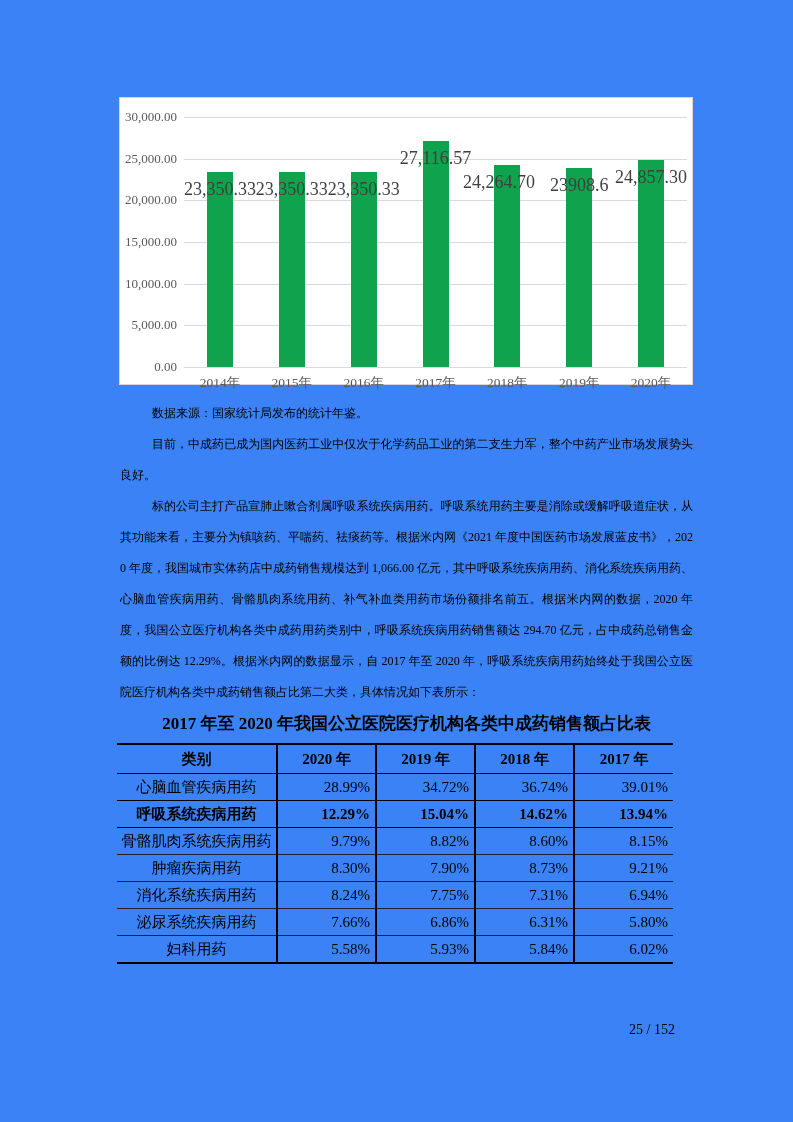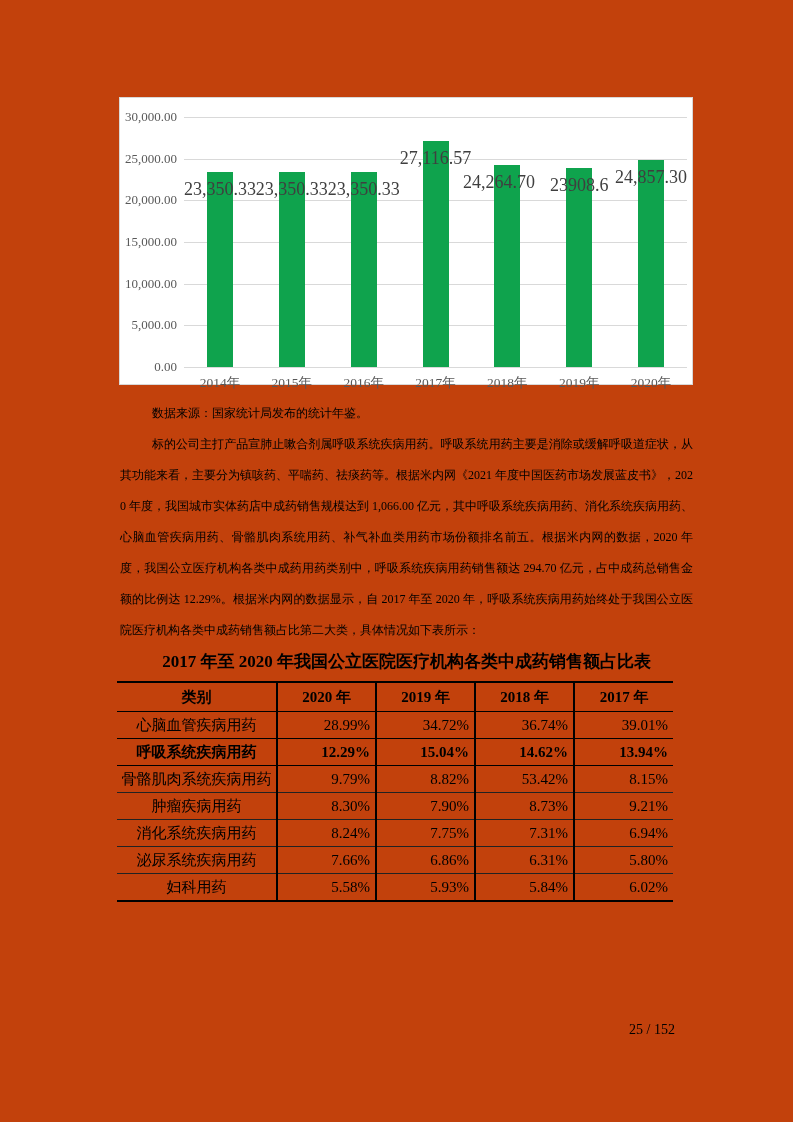--- a/index.html
+++ b/index.html
@@ -1,21 +1,21 @@
 <!DOCTYPE html>
 <html><head>
 <meta charset="utf-8">
 <style>
   html, body { margin: 0; padding: 0; background: #ffffff; }
   body {
     width: 793px; height: 1122px;
     font-family: "Liberation Serif", "DejaVu Serif", serif;
     color: #000; overflow: hidden; position: relative;
   }
-  .page { position: absolute; inset: 0; background: #c2410c; }
+  .page { position: absolute; inset: 0; background: #3b82f6; }
 
   
   .chart-box {
     position: absolute; left: 119px; top: 97px;
     width: 572px; height: 286px;
     border: 1px solid #d8d8d8; background: #fff;
   }
   .gridline { position: absolute; height: 1px; background: #d9d9d9; left: 64px; width: 503px; }
   .ytick {
     position: absolute; left: 0; width: 57px; text-align: right;
@@ -114,20 +114,21 @@
         <div class="xtick" style="left: 207.643px;">2016年</div>
         <div class="xtick" style="left: 279.5px;">2017年</div>
         <div class="xtick" style="left: 351.357px;">2018年</div>
         <div class="xtick" style="left: 423.214px;">2019年</div>
         <div class="xtick" style="left: 495.071px;">2020年</div>
       </div>
   </div>
 
   <div class="content">
     <p class="para">数据来源：国家统计局发布的统计年鉴。</p>
+    <p class="para">目前，中成药已成为国内医药工业中仅次于化学药品工业的第二支生力军，整个中药产业市场发展势头良好。</p>
     <p class="para">标的公司主打产品宣肺止嗽合剂属呼吸系统疾病用药。呼吸系统用药主要是消除或缓解呼吸道症状，从其功能来看，主要分为镇咳药、平喘药、祛痰药等。根据米内网《2021 年度中国医药市场发展蓝皮书》，2020 年度，我国城市实体药店中成药销售规模达到 1,066.00 亿元，其中呼吸系统疾病用药、消化系统疾病用药、心脑血管疾病用药、骨骼肌肉系统用药、补气补血类用药市场份额排名前五。根据米内网的数据，2020 年度，我国公立医疗机构各类中成药用药类别中，呼吸系统疾病用药销售额达 294.70 亿元，占中成药总销售金额的比例达 12.29%。根据米内网的数据显示，自 2017 年至 2020 年，呼吸系统疾病用药始终处于我国公立医院医疗机构各类中成药销售额占比第二大类，具体情况如下表所示：</p>
 
     <p class="table-title">2017 年至 2020 年我国公立医院医疗机构各类中成药销售额占比表</p>
 
     <table class="data-table">
       <colgroup>
         <col class="c0">
           <col class="cv">
           <col class="cv">
           <col class="cv">
@@ -154,21 +155,21 @@
             <td class="lbl">呼吸系统疾病用药</td>
             <td class="val">12.29%</td>
             <td class="val">15.04%</td>
             <td class="val">14.62%</td>
             <td class="val">13.94%</td>
           </tr>
           <tr>
             <td class="lbl">骨骼肌肉系统疾病用药</td>
             <td class="val">9.79%</td>
             <td class="val">8.82%</td>
-            <td class="val">53.42%</td>
+            <td class="val">8.60%</td>
             <td class="val">8.15%</td>
           </tr>
           <tr>
             <td class="lbl">肿瘤疾病用药</td>
             <td class="val">8.30%</td>
             <td class="val">7.90%</td>
             <td class="val">8.73%</td>
             <td class="val">9.21%</td>
           </tr>
           <tr>

